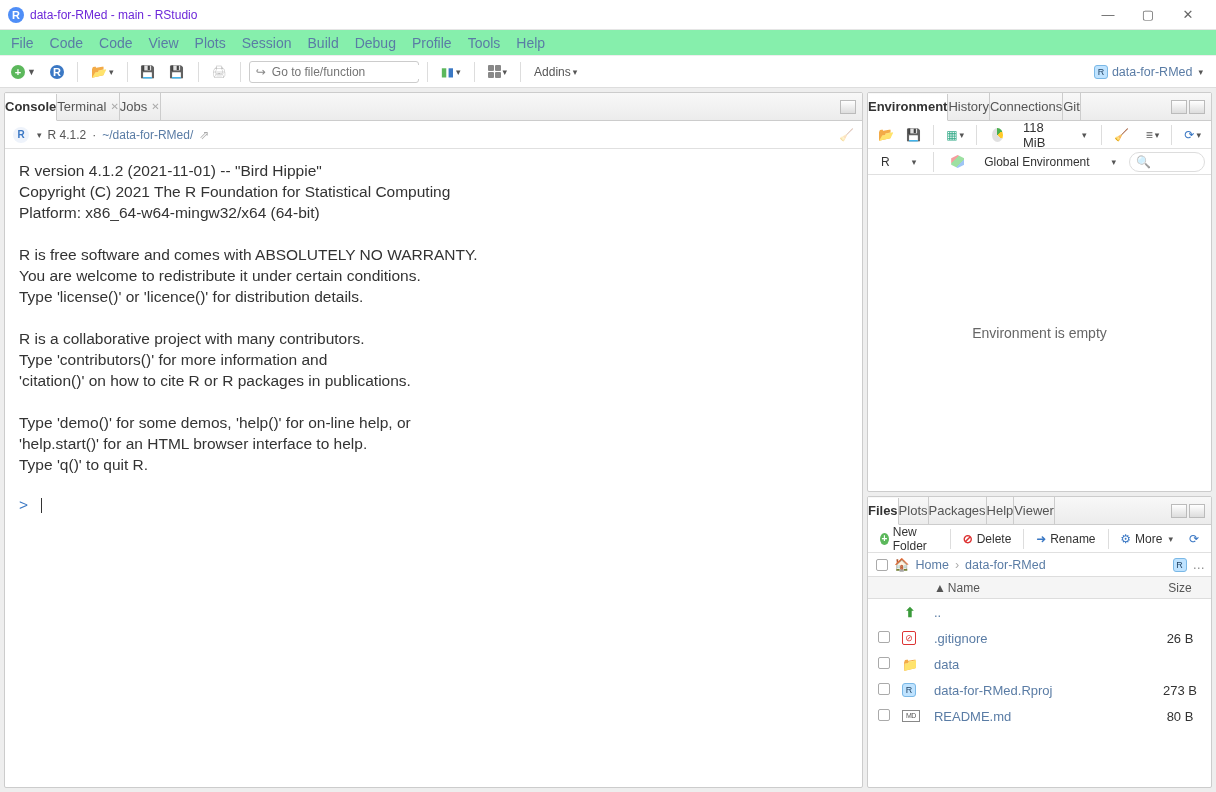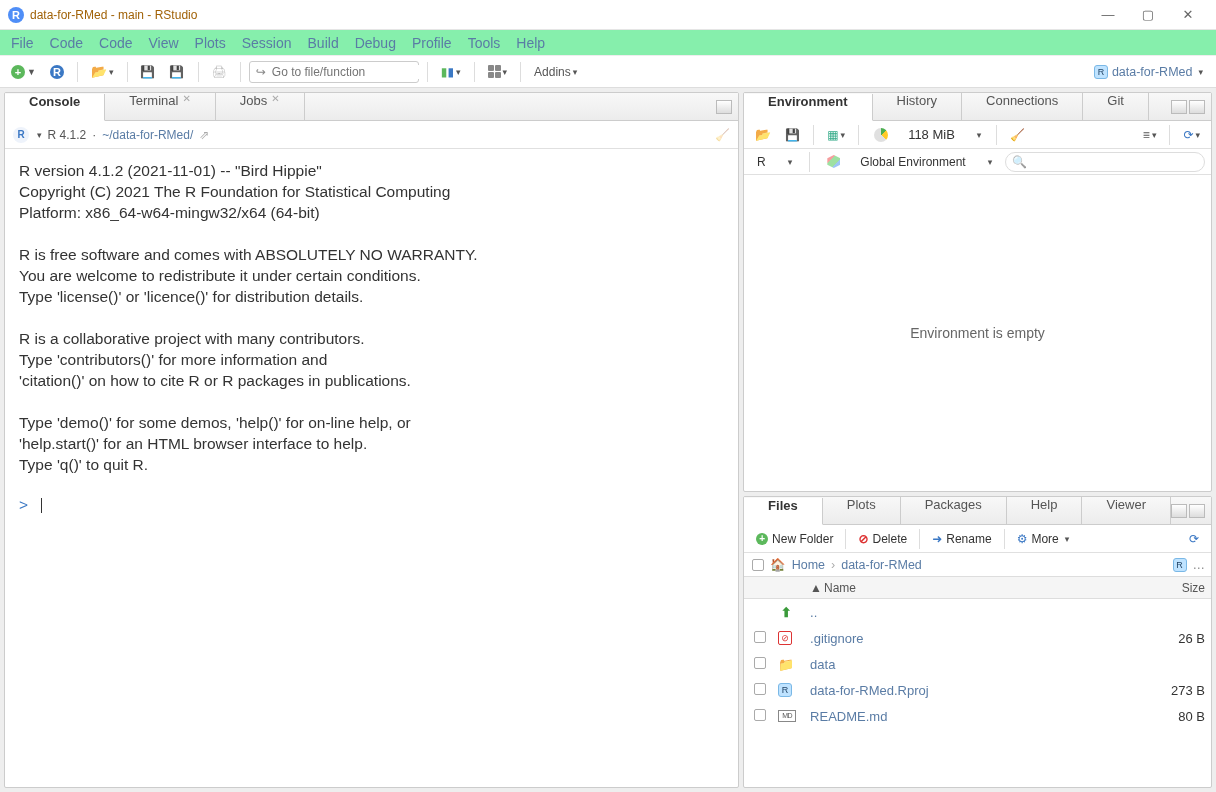--- a/index.html
+++ b/index.html
@@ -1,20 +1,20 @@
 <!DOCTYPE html>
 <html><head>
 <meta charset="utf-8">
 <style>
   * { box-sizing: border-box; margin: 0; padding: 0; font-family: "Segoe UI", Tahoma, sans-serif; }
   body { width:1216px; height:792px; background:#f5f5f5; color:#333; font-size:13px; overflow:hidden; }
   
   .titlebar { display:flex; align-items:center; height:30px; padding:0 8px; background:#fff; border-bottom:1px solid #e5e5e5; }
   .titlebar .appicon { width:16px; height:16px; border-radius:50%; background:#4f8ef7; color:#fff; display:flex; align-items:center; justify-content:center; font-size:11px; font-weight:bold; margin-right:6px; }
-  .titlebar .title { color:#a16207; font-size:12px; }
+  .titlebar .title { color:#6d28d9; font-size:12px; }
   .titlebar .spacer { flex:1; }
   .winbtn { width:40px; height:28px; display:flex; align-items:center; justify-content:center; color:#666; font-size:13px;}
   
   .menubar { display:flex; align-items:center; height:26px; padding:0 6px; background:#86efac; gap:6px; color:#5a7ca5; font-size:14px; border-bottom:1px solid #eee;}
   .menubar span { padding:2px 5px; cursor:pointer;}
   
   .toolbar { display:flex; align-items:center; height:32px; background:#fff; border-bottom:1px solid #ddd; padding:0 6px; gap:4px;}
   .tbtn { height:22px; min-width:22px; display:flex; align-items:center; justify-content:center; border:1px solid transparent; border-radius:3px; padding:0 4px; cursor:pointer; font-size:12px; color:#555;}
   .vsep { width:1px; height:20px; background:#ddd; margin:0 4px;}
   .gotofile { display:flex; align-items:center; height:22px; border:1px solid #ccc; border-radius:3px; padding:0 6px; gap:6px; background:#fff; width:170px; font-size:12px; color:#888;}
@@ -27,21 +27,21 @@
   .save-icon{color:#3b78c4;}
   .caret{font-size:9px;color:#555;margin-left:2px;}
   .grid-icon{display:grid;grid-template-columns:6px 6px;grid-template-rows:6px 6px;gap:1px;}
   .grid-icon div{background:#888;border-radius:1px;}
   
   .workspace { display:flex; height:calc(792px - 30px - 26px - 32px); background:#eee;}
   .left-pane { width:868px; display:flex; flex-direction:column; border:1px solid #ccc; margin:4px 2px 4px 4px; background:#fff; border-radius:2px;}
   .right-pane { flex:1; display:flex; flex-direction:column; gap:4px; margin:4px 4px 4px 2px;}
   .pane { background:#fff; border:1px solid #ccc; border-radius:2px; display:flex; flex-direction:column; }
   .tabs { display:flex; align-items:center; height:28px; border-bottom:1px solid #ccc; background:linear-gradient(#f8f8f8,#ececec); font-size:13px;}
-  .tab { padding:0 24px; height:100%; display:flex; border-right:1px solid #ccc; color:#555; cursor:pointer; gap:4px;}
+  .tab { padding:0 0; height:100%; display:flex; align-items:center; border-right:1px solid #ccc; color:#555; cursor:pointer; gap:4px;}
   .tab.active { background:#fff; border-bottom:1px solid #fff; margin-bottom:-1px; font-weight:600; color:#333;}
   .tab .x{font-size:10px;color:#aaa;}
   .tabs .spacer{flex:1;}
   .pane-icons { display:flex; gap:2px; padding-right:6px;}
   .pane-icon{width:16px;height:14px;border:1px solid #bbb;background:linear-gradient(#fff,#ddd);}
   
   .subtool { display:flex; align-items:center; height:28px; border-bottom:1px solid #e0e0e0; padding:0 8px; gap:6px; font-size:12px; color:#555;}
   .subtool .r-icon{width:16px;height:16px;border-radius:50%;background:#eef3fb;color:#3b78c4;display:flex;align-items:center;justify-content:center;font-weight:bold;font-size:10px;}
   .subtool a{color:#5a7ca5;text-decoration:none;}
   .subtool .brush{margin-left:auto;opacity:.4;}
@@ -59,21 +59,21 @@
   
   .file-tool{display:flex;align-items:center;height:28px;border-bottom:1px solid #e0e0e0;padding:0 6px;gap:2px;font-size:12px;}
   .fbtn{display:flex;align-items:center;gap:4px;padding:2px 6px;cursor:pointer;color:#333;}
   .breadcrumb{display:flex;align-items:center;height:24px;padding:0 6px;gap:6px;border-bottom:1px solid #ddd;font-size:12.5px;}
   .breadcrumb a{color:#5a7ca5;text-decoration:none;}
   .bc-sep{color:#aaa;}
   .file-header{display:flex;align-items:center;height:22px;border-bottom:1px solid #ddd;background:#f5f5f5;font-size:12px;color:#555;}
   .col-chk{width:34px;}
   .col-ico{width:28px;}
   .col-name{flex:1;padding-left:4px;display:flex;align-items:center;gap:2px;}
-  .col-size{width:56px;text-align:right;padding-right:6px;margin-left:9px;}
+  .col-size{width:56px;text-align:center;padding-right:6px;margin-left:9px;}
   .file-row{display:flex;align-items:center;height:26px;font-size:13px;}
   .file-row a{color:#5a7ca5;text-decoration:none;}
   .chk{appearance:none;width:12px;height:12px;border:1px solid #aaa;border-radius:2px;margin-left:10px;}
   .ico{width:16px;height:16px;display:flex;align-items:center;justify-content:center;}
   .ico.folder{color:#d9a23e;}
   .ico.up{color:#3a9a3a;font-weight:bold;}
   .ico.git{width:14px;height:14px;border:1px solid #d33;color:#d33;font-size:9px;border-radius:2px;line-height:12px;text-align:center;}
   .ico.rproj{width:14px;height:14px;border-radius:3px;background:#bfe3ff;border:1px solid #7ab8e6;font-size:9px;color:#246;line-height:12px;text-align:center;}
   .ico.md{width:18px;height:12px;border:1px solid #888;font-size:7px;color:#555;line-height:10px;text-align:center;letter-spacing:-0.5px;}
   .mem-pie{width:14px;height:14px;border-radius:50%;background:conic-gradient(#4caf50 0 50deg,#ffca28 50deg 130deg,#e0e0e0 130deg 360deg);}

